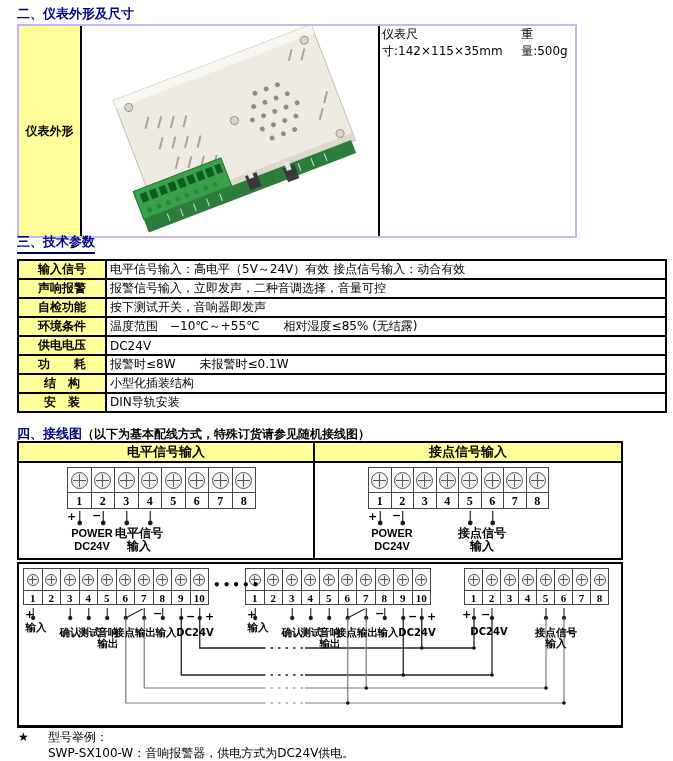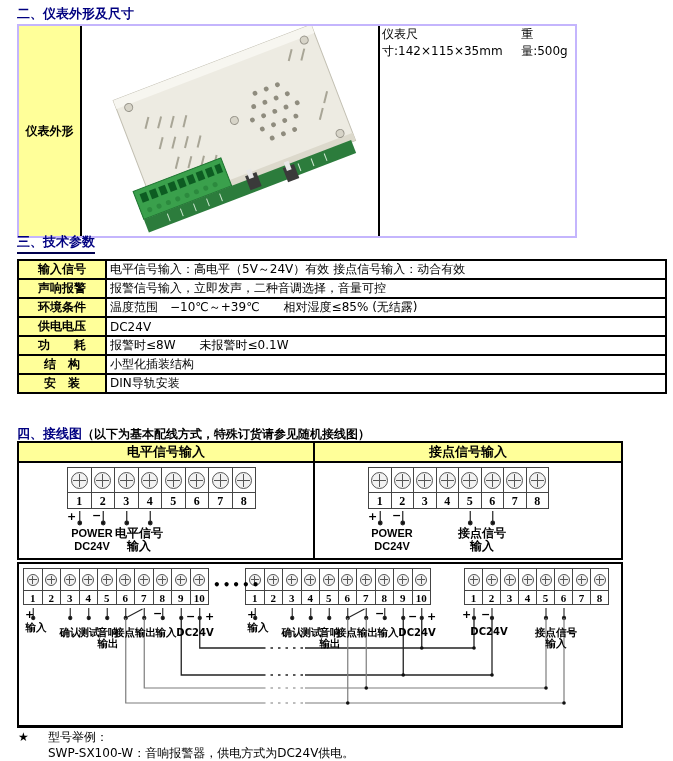--- a/index.html
+++ b/index.html
@@ -214,22 +214,26 @@
   <tbody>
       <tr>
     <td class="p-label">输入信号</td>
     <td class="p-value">电平信号输入：高电平（5V～24V）有效 接点信号输入：动合有效</td>
       </tr>
   <tr>
     <td class="p-label">声响报警</td>
     <td class="p-value">报警信号输入，立即发声，二种音调选择，音量可控</td>
       </tr>
   <tr>
+    <td class="p-label">自检功能</td>
+    <td class="p-value">按下测试开关，音响器即发声</td>
+      </tr>
+  <tr>
     <td class="p-label">环境条件</td>
-    <td class="p-value">温度范围　−10℃～+39℃　　相对湿度≤85% (无结露)</td>
+    <td class="p-value">温度范围　−10℃～+55℃　　相对湿度≤85% (无结露)</td>
       </tr>
   <tr>
     <td class="p-label">供电电压</td>
     <td class="p-value">DC24V</td>
       </tr>
   <tr>
     <td class="p-label">功　　耗</td>
     <td class="p-value">报警时≤8W　　未报警时≤0.1W</td>
       </tr>
   <tr>

